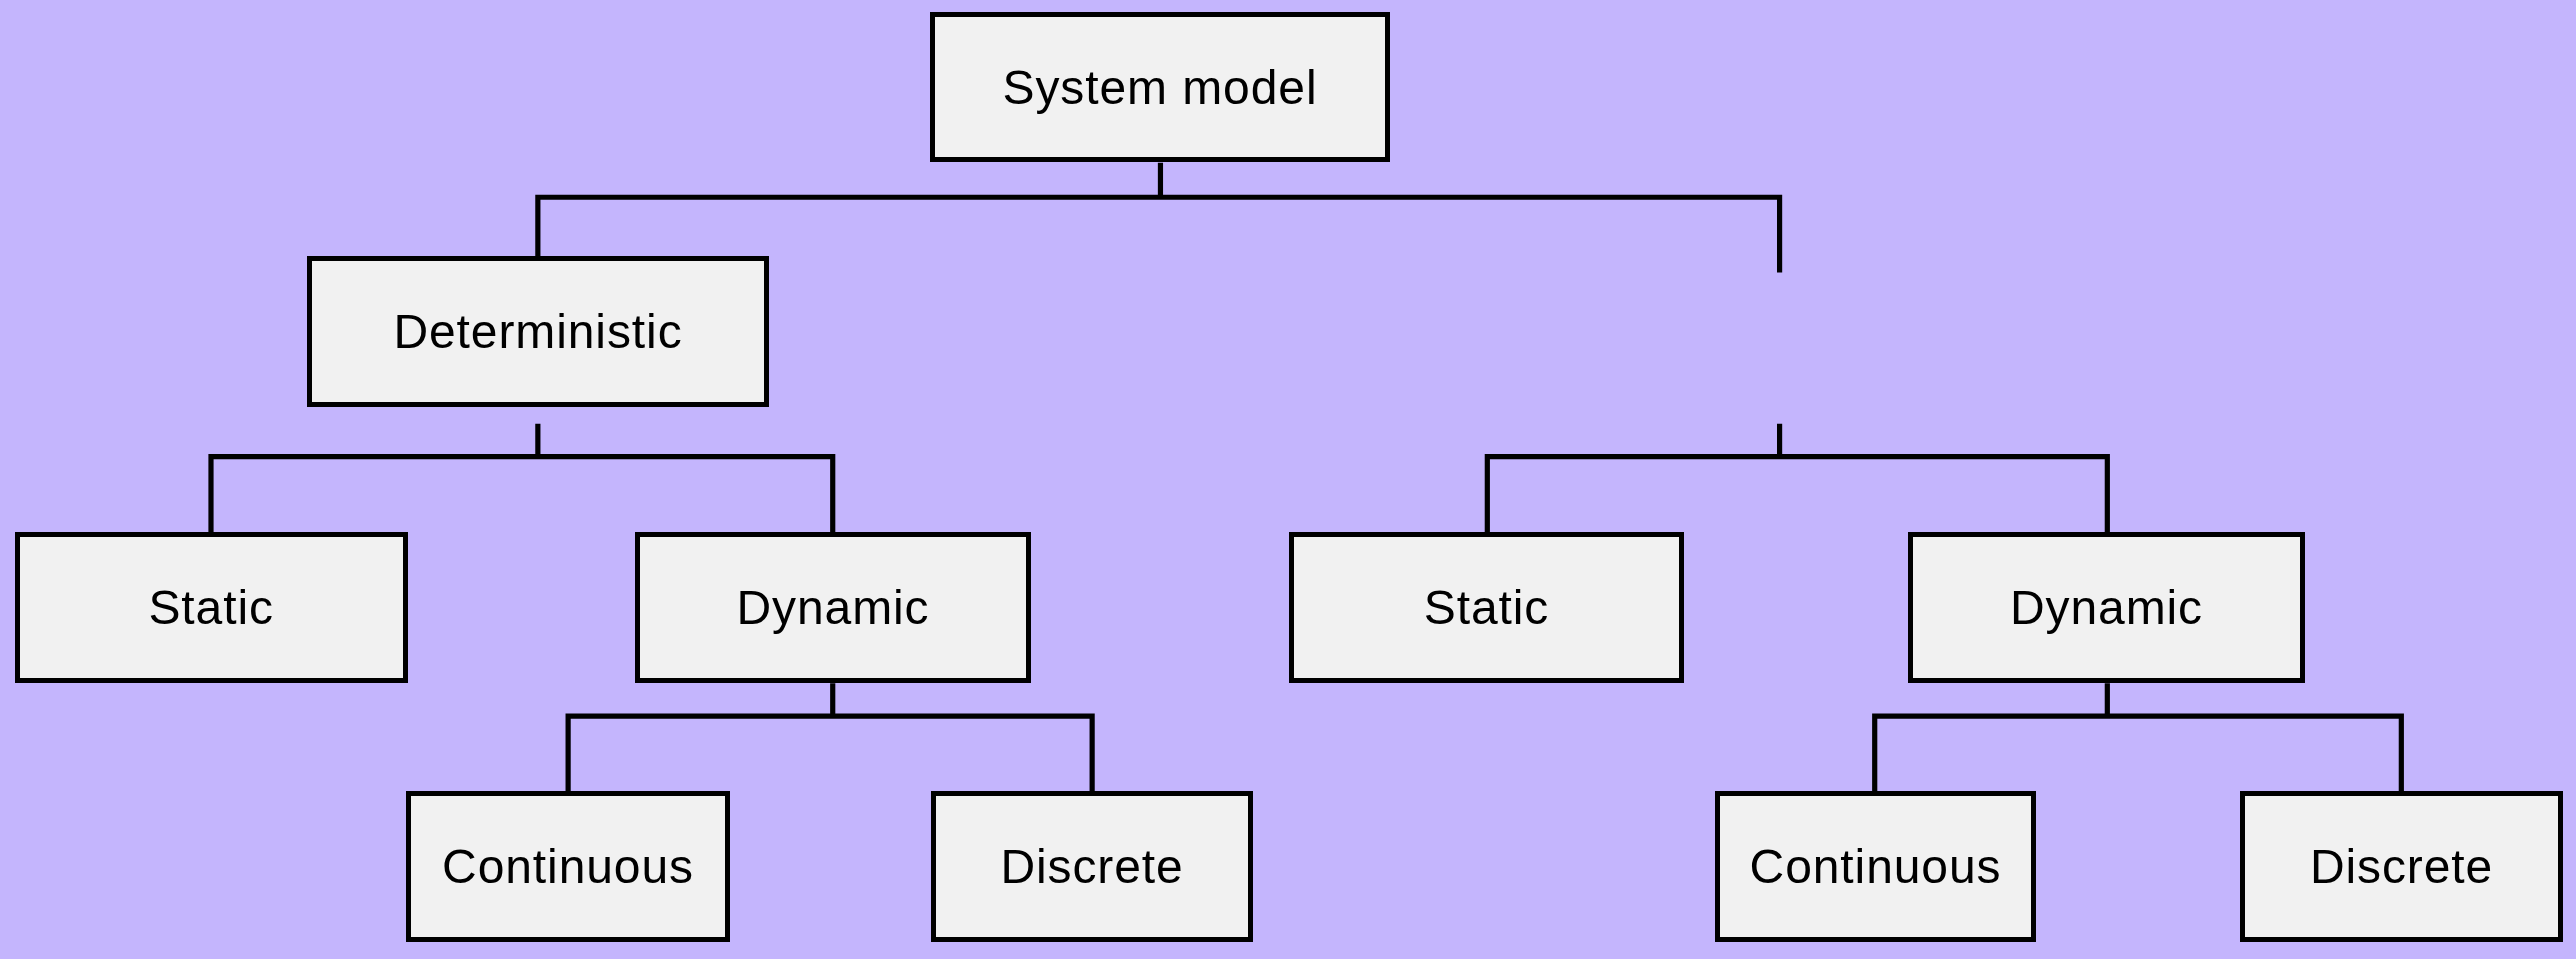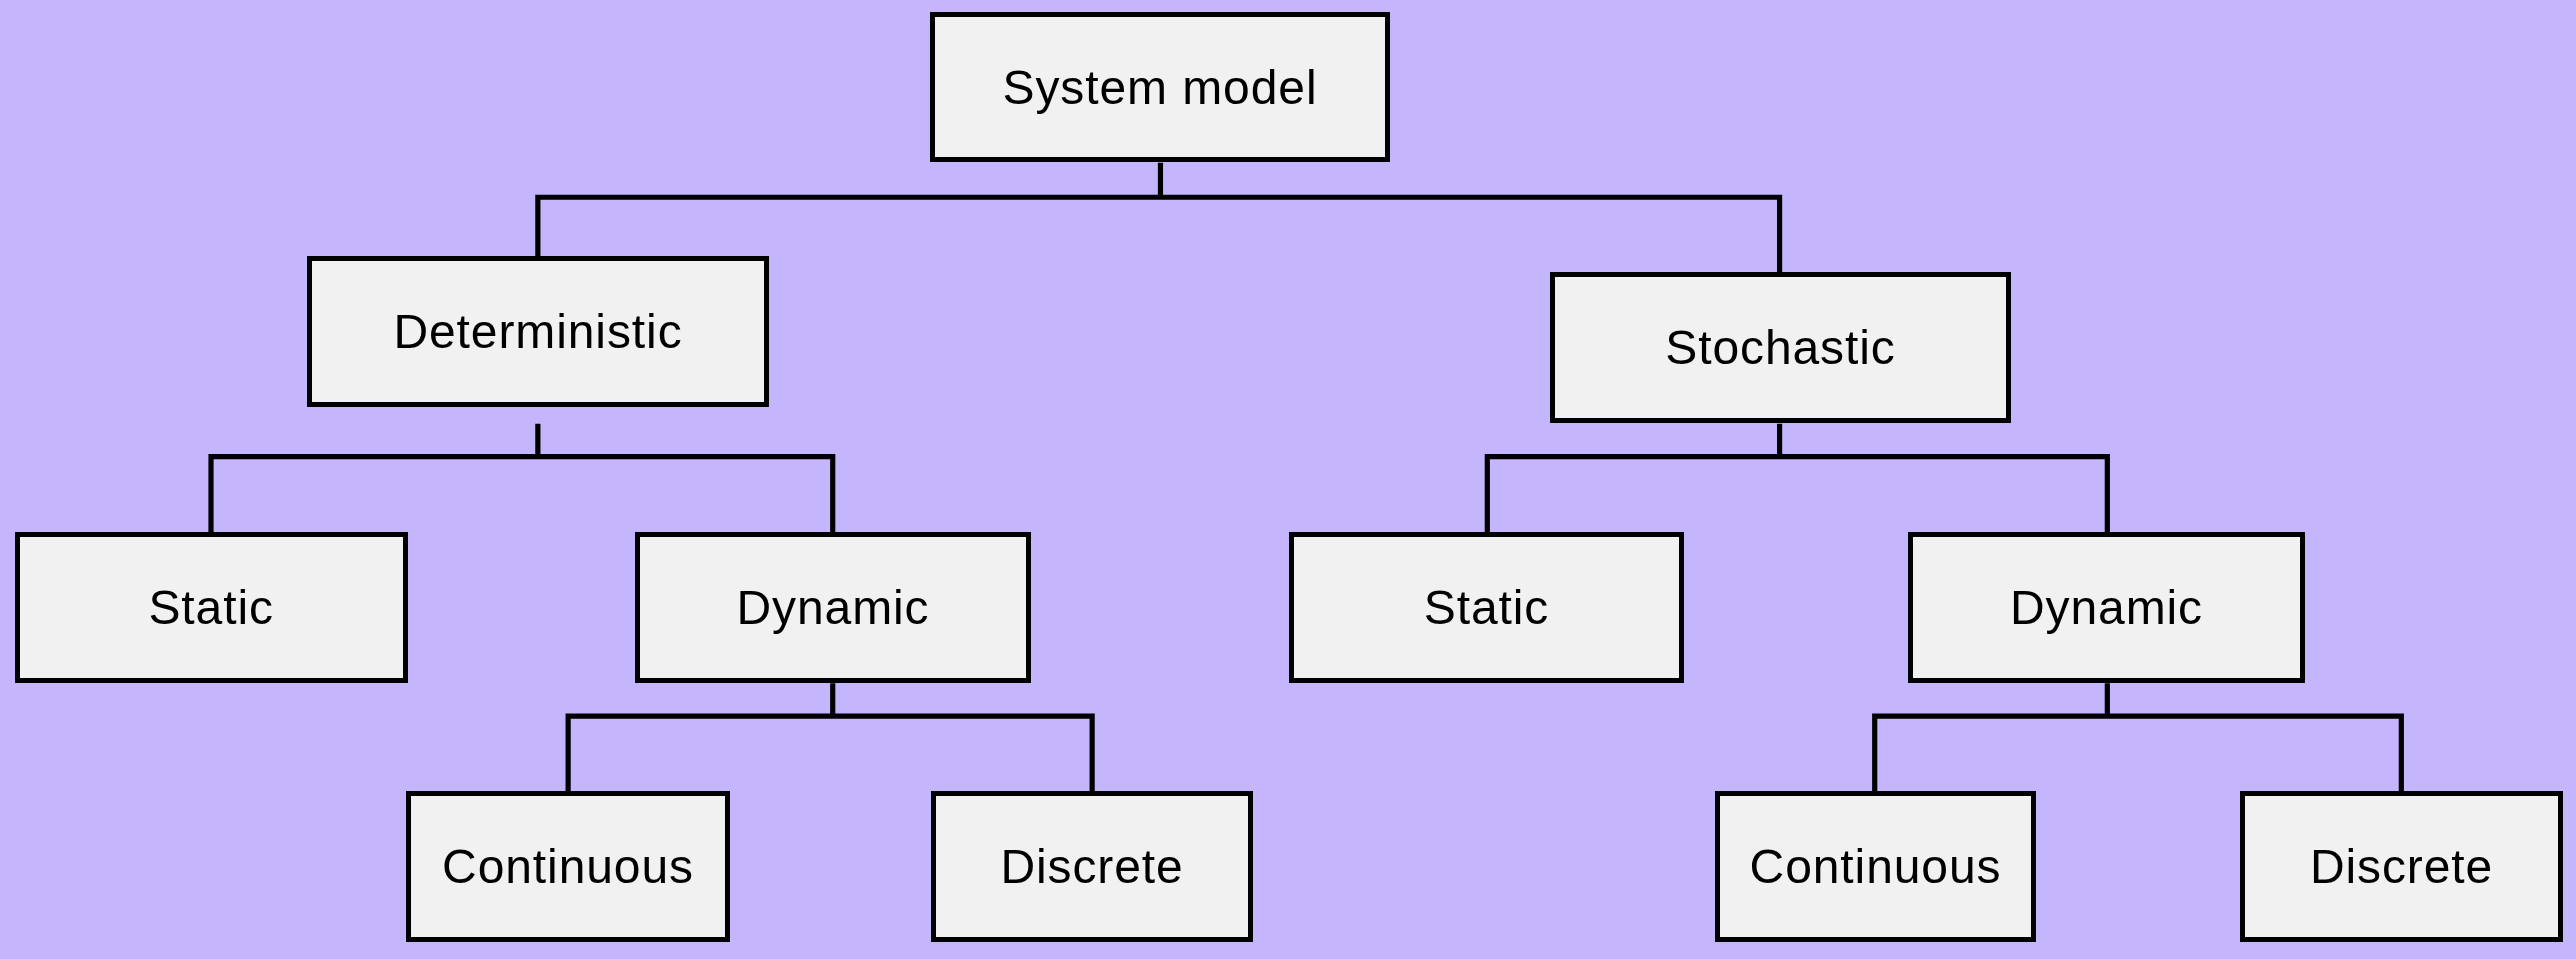--- a/index.html
+++ b/index.html
@@ -76,23 +76,20 @@
   </svg>
 
   <div class="node n-system-model">
     <span>System model</span>
   </div>
 
   <div class="node n-deterministic">
     <span>Deterministic</span>
   </div>
 
-  <div class="node n-stochastic">
-    <span>Stochastic</span>
-  </div>
 
   <div class="node n-det-static">
     <span>Static</span>
   </div>
 
   <div class="node n-det-dynamic">
     <span>Dynamic</span>
   </div>
 
   <div class="node n-sto-static">

